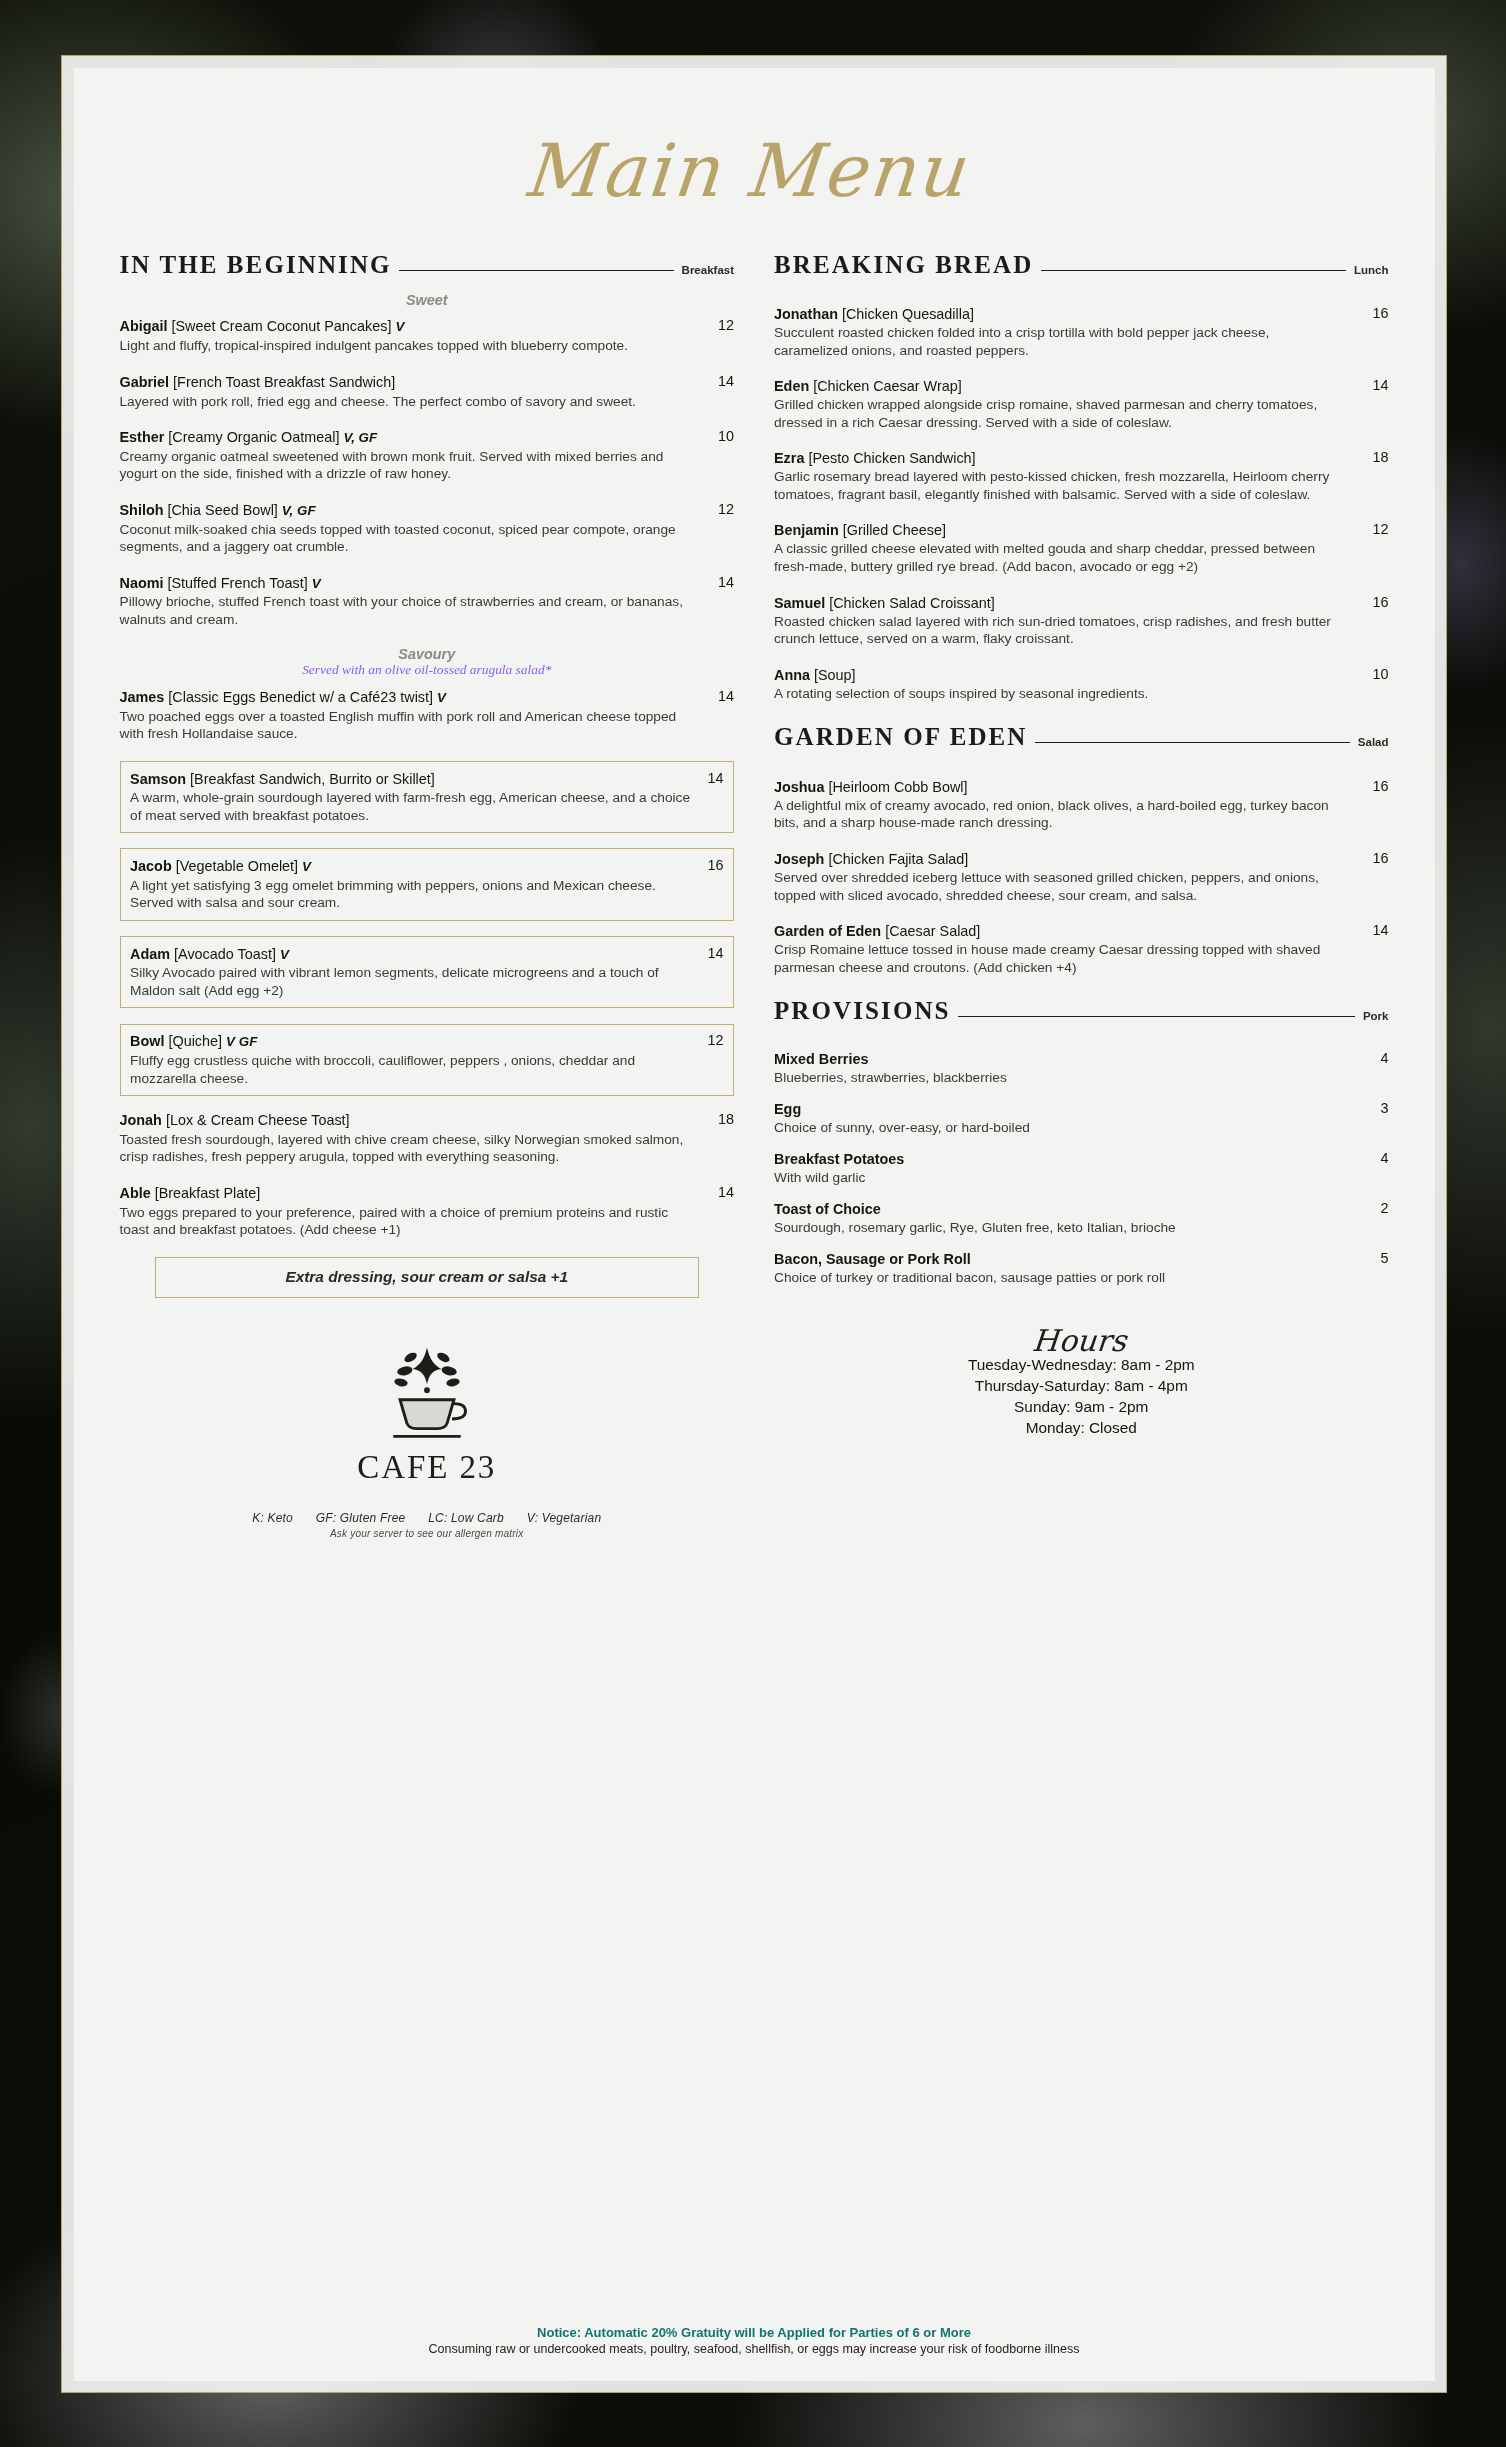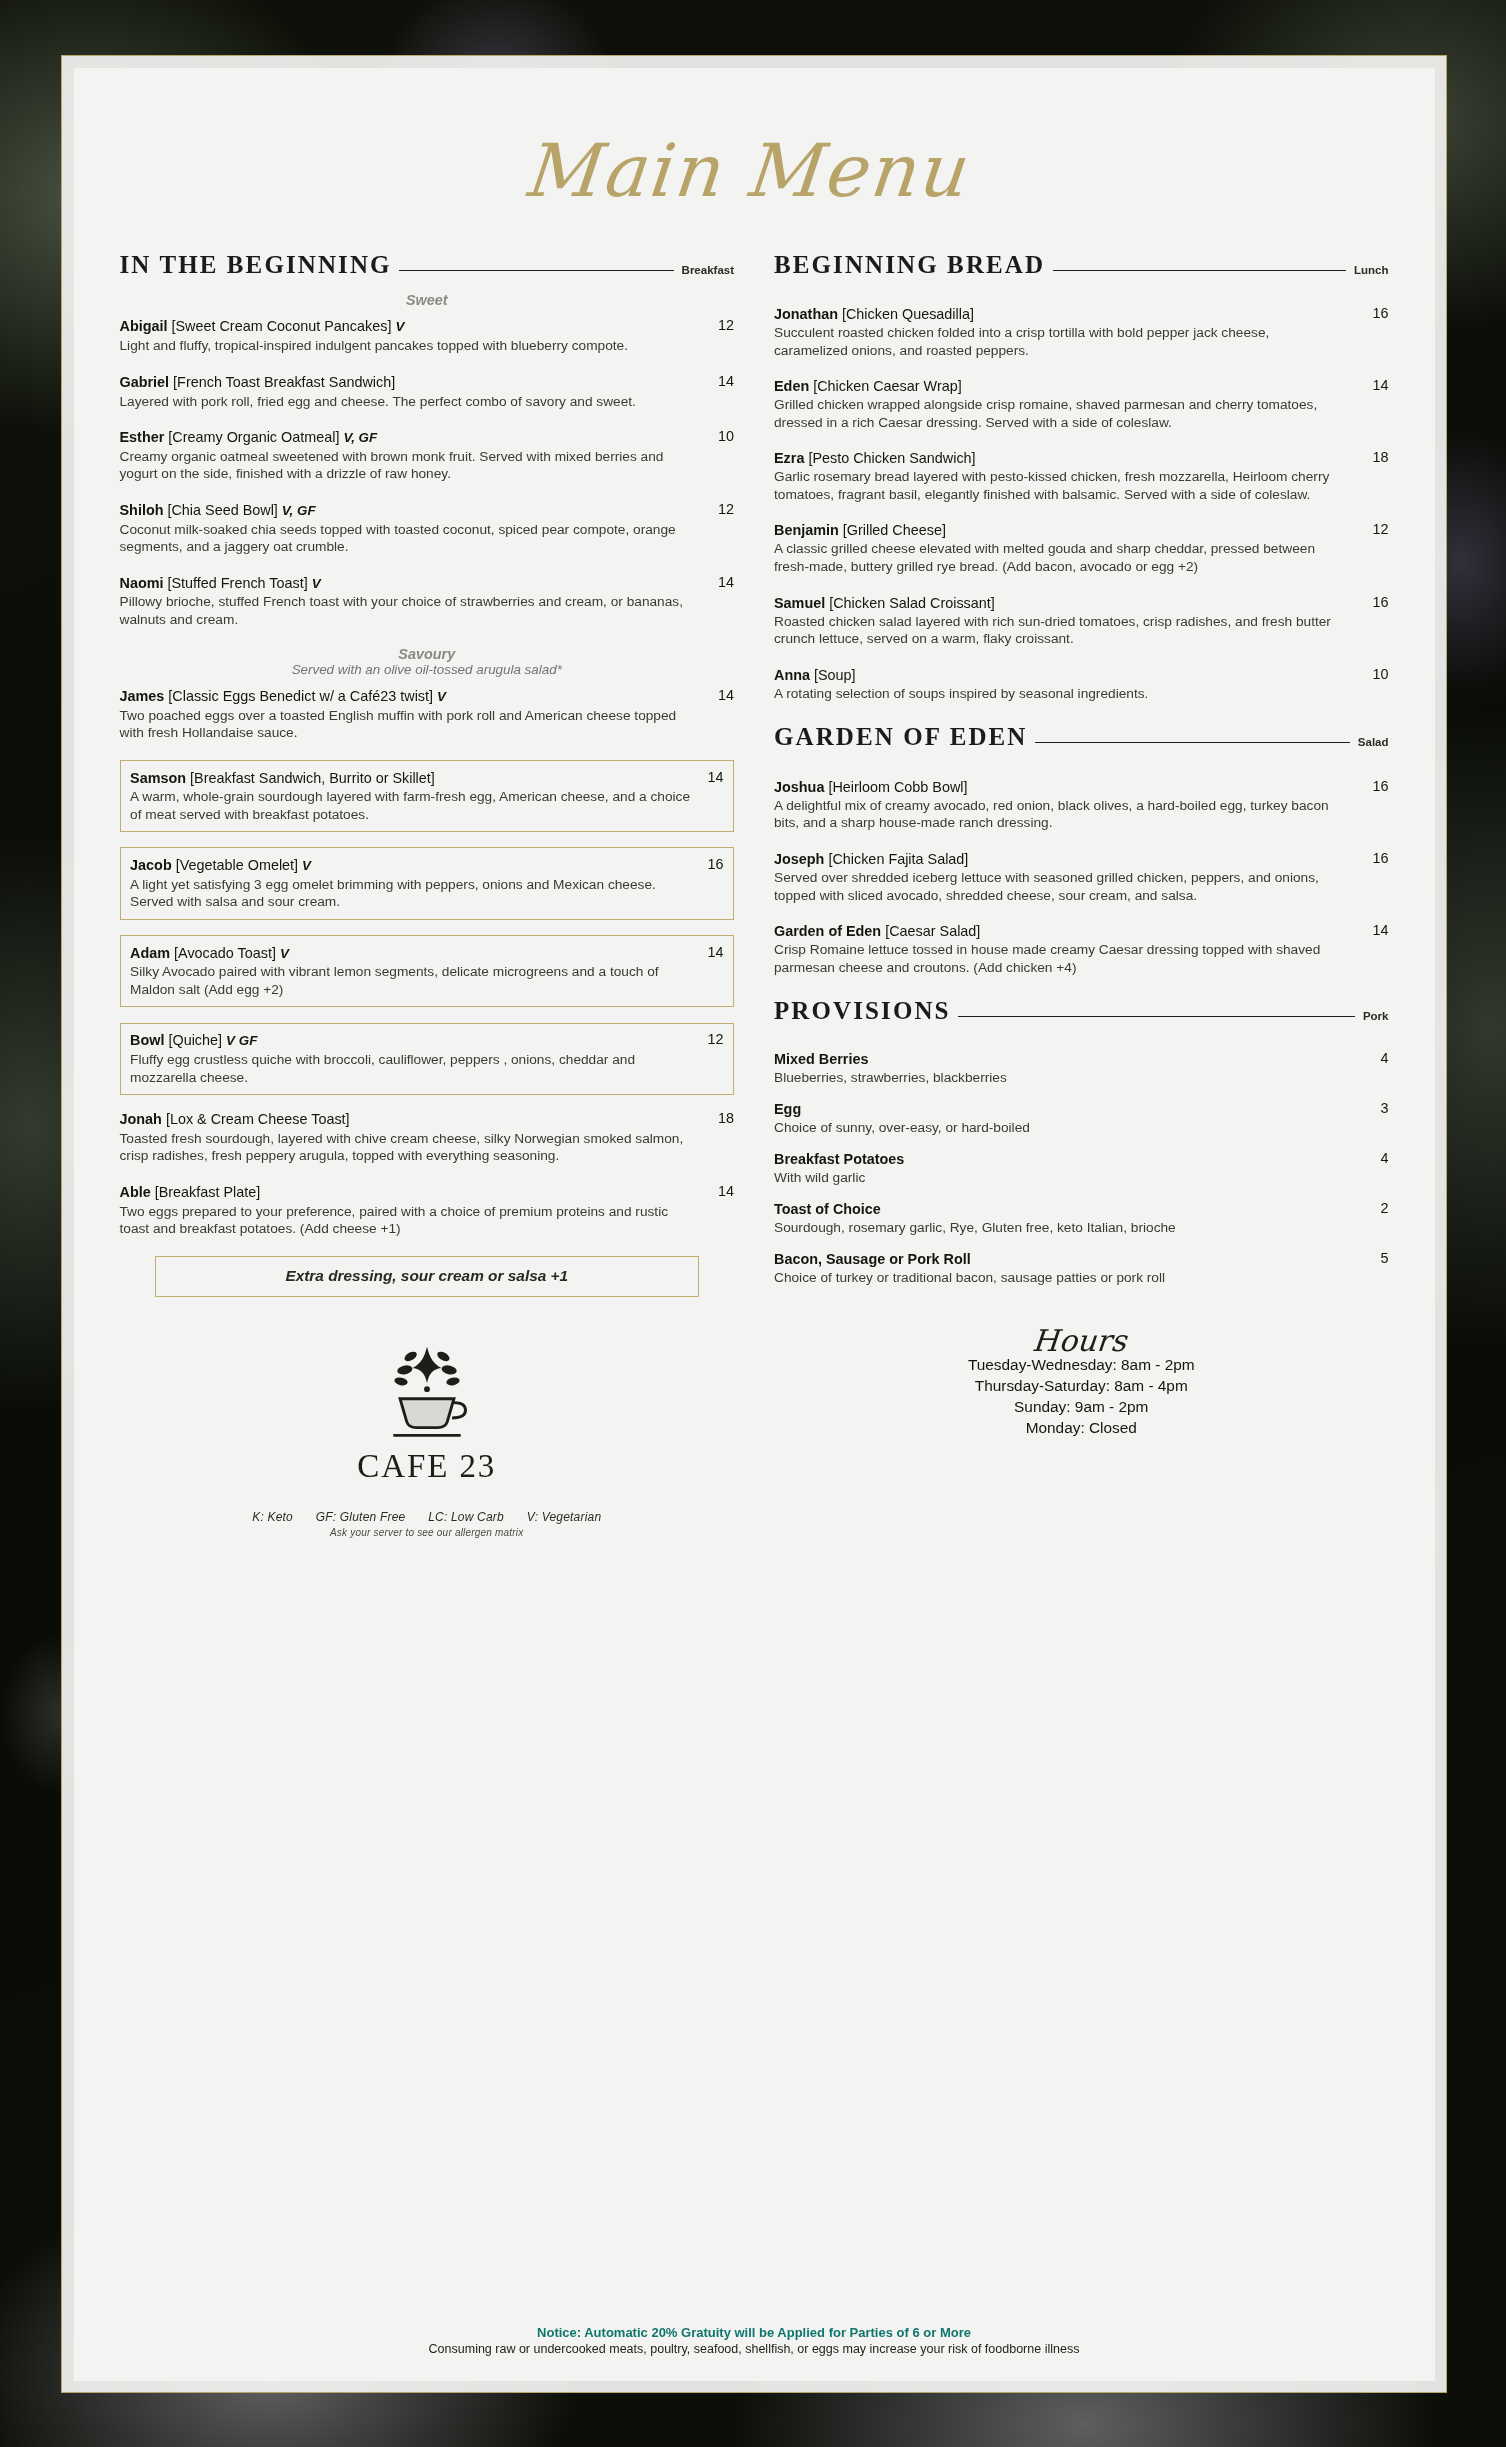--- a/index.html
+++ b/index.html
@@ -101,21 +101,22 @@
     font-style:italic;
     font-weight:700;
     font-size:14.4px;
     color:#8a8a84;
     margin:9.6px 0 9.6px 0;
   }
   .subhead .sub2 {
     display:block;
     font-weight:400;
     font-size:13.4px;
-    color:#737373;
+    color:#8b5cf6;
+    font-family:Liberation Serif, serif;
   }
 
   .item {
     margin-bottom:18px;
     position:relative;
     padding-right:42px;
   }
   .item .nameline {
     font-size:14.4px;
     color:#16160f;
@@ -375,21 +376,21 @@
           <span>LC: Low Carb</span>
           <span>V: Vegetarian</span>
           <span class="allergen">Ask your server to see our allergen matrix</span>
         </div>
 
       </div>
 
       <div class="col">
 
         <div class="sec-head">
-          <h2>BEGINNING BREAD</h2>
+          <h2>BREAKING BREAD</h2>
           <div class="rule"></div>
           <div class="sec-tag">Lunch</div>
         </div>
 
         <div style="height:13.4px"></div>
 
         <div class="item">
           <div class="nameline"><b>Jonathan</b>
             <span>[Chicken Quesadilla]</span></div>
           <div class="desc">Succulent roasted chicken folded into a crisp tortilla with bold pepper jack cheese, caramelized onions, and roasted peppers.</div>

